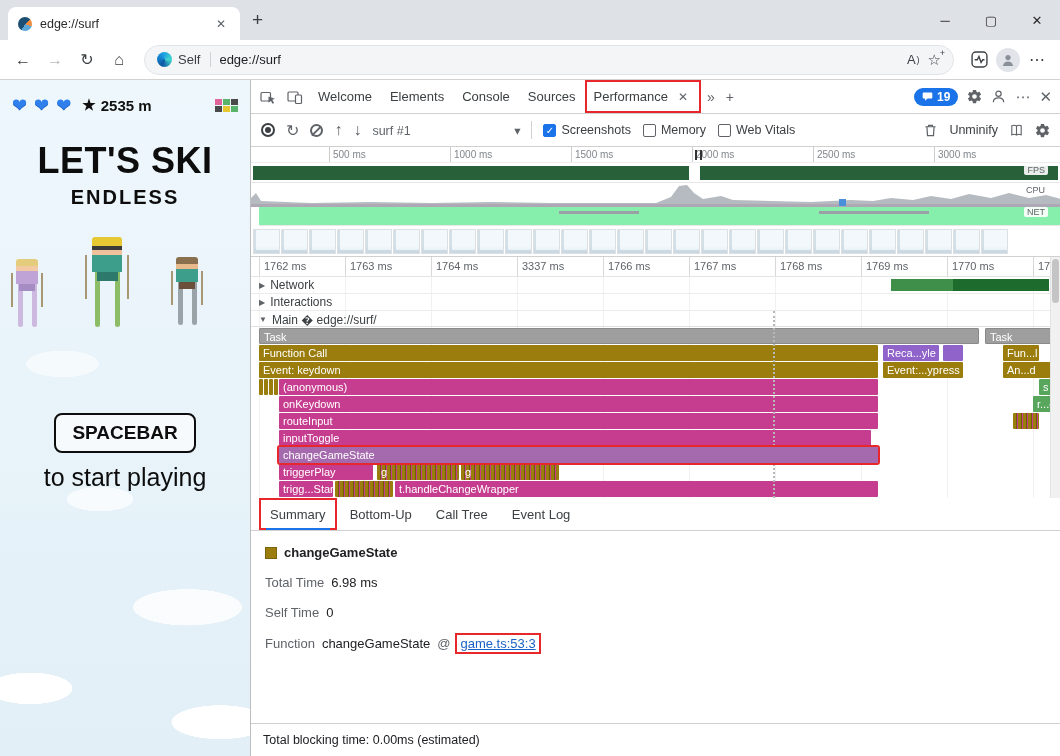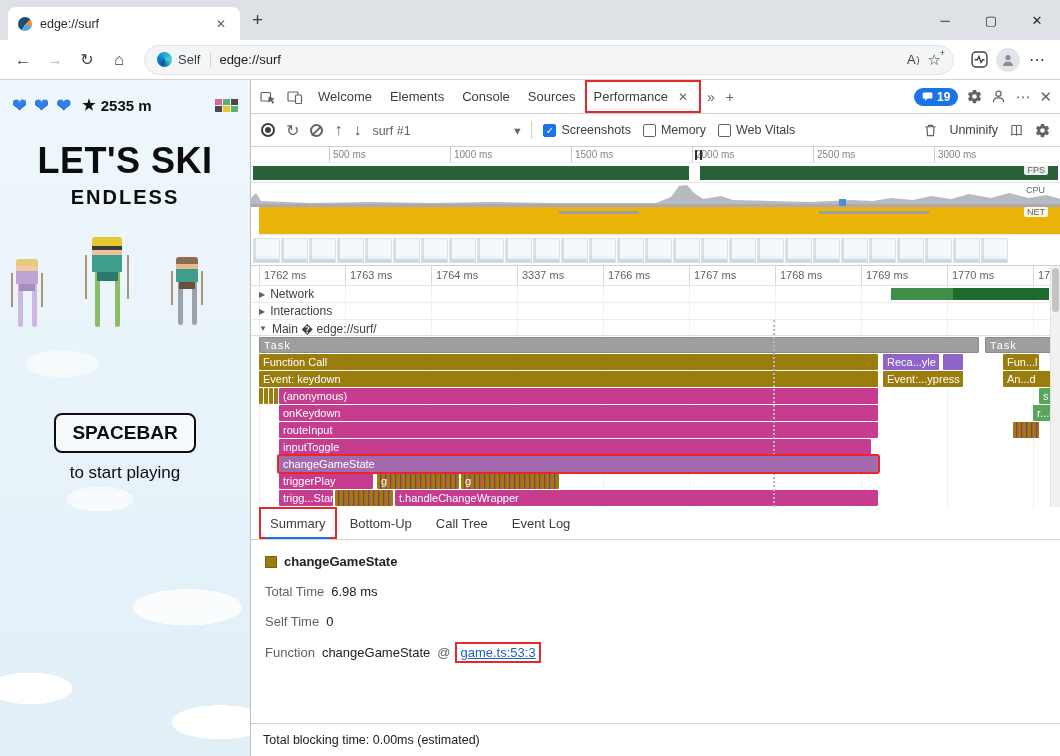--- a/index.html
+++ b/index.html
@@ -86,21 +86,21 @@
   .s3 .hat{height:7px;background:#8a6f4e;}
   .s3 .face{height:5px;background:#e8b98d;}
   .s3 .torso{height:13px;background:#3d9e8c;}
   .s3 .pants{height:7px;background:#6b4f3a;width:72%;margin:0 auto;}
   .s3 .ski.l{left:2px;top:22px;height:46px;background:#9aa3a8;}
   .s3 .ski.r{left:16px;top:22px;height:46px;background:#9aa3a8;}
   .s3 .pole.l{left:-5px;top:14px;height:34px;}
   .s3 .pole.r{right:-5px;top:14px;height:34px;}
   .spacebar{display:block;margin:14px auto 0;padding:7px 16px;border:2.5px solid #0d0d0d;border-radius:8px;
     background:rgba(255,255,255,.6);font-size:19px;font-weight:800;color:#0d0d0d;width:max-content;}
-  .hint{text-align:center;font-size:17px;margin-top:10px;color:#0d0d0d;}
+  .hint{text-align:center;font-size:25px;margin-top:10px;color:#0d0d0d;}
 
   
   .devtools{flex:1;min-width:0;border-left:1px solid #bdbdbd;background:#fff;display:flex;flex-direction:column;}
   .dt-tabbar{height:34px;display:flex;align-items:center;border-bottom:1px solid #d0d0d0;padding:0 4px;gap:1px;flex:0 0 auto;}
   .ticon{width:26px;height:26px;display:flex;align-items:center;justify-content:center;color:#5f6368;flex:0 0 auto;}
   .dt-tabs{display:flex;height:100%;align-items:center;}
   .dt-tab{padding:0 9px;height:100%;display:flex;align-items:center;gap:6px;font-size:13px;color:#3c4043;white-space:nowrap;}
   .ann{outline:2px solid var(--annred);outline-offset:-2px;}
   .chev{color:#5f6368;font-size:14px;padding:0 5px;}
   .dt-right{display:flex;align-items:center;gap:9px;margin-left:auto;padding-right:4px;}
@@ -129,21 +129,21 @@
     position:relative;overflow:hidden;}
   .otick{width:121px;border-left:1px solid #ccc;padding-left:3px;line-height:15px;flex:0 0 auto;}
   .lt-marker{position:absolute;top:3px;width:2px;height:10px;background:#333;}
   .ov-fps{height:20px;position:relative;border-bottom:1px solid #e8e8e8;}
   .fps-bar{position:absolute;left:2px;right:2px;top:3px;bottom:2px;background:var(--fps);}
   .fps-gap{position:absolute;left:438px;width:11px;top:0;bottom:0;background:#fff;}
   .lane-lbl{position:absolute;right:12px;top:2px;font-size:9px;color:#5f6368;background:rgba(255,255,255,.9);
     padding:0 3px;border-radius:2px;z-index:3;}
   .ov-cpu{height:24px;position:relative;border-bottom:3px solid #a21caf;}
   .cpu-marker{position:absolute;left:588px;bottom:-2px;width:7px;height:7px;background:#4a8fd9;z-index:2;}
-  .ov-net{height:28px;position:relative;border-bottom:1px solid #e8e8e8;background:#eab308;margin-left:8px;}
+  .ov-net{height:19px;position:relative;border-bottom:1px solid #e8e8e8;background:#86efac;margin-left:8px;}
   .net-seg{position:absolute;top:4px;height:3px;background:#9aa0a6;}
   .filmstrip{height:30px;display:flex;align-items:center;padding:2px;gap:1px;overflow:hidden;background:#fff;}
   .thumb{width:27px;height:25px;flex:0 0 auto;border:1px solid #dcе0e3;border:1px solid #dce0e3;
     background:linear-gradient(180deg,#f2f8fc 70%,#e3edf4);box-shadow:inset 2px -3px 0 rgba(120,150,170,.25);}
 
   
   .detail{position:relative;flex:0 0 auto;overflow:hidden;}
   .d-ruler{height:20px;display:flex;padding-left:8px;border-bottom:1px solid #e4e4e4;font-size:11px;color:#5f6368;
     background:#fff;overflow:hidden;}
   .dtick{width:86px;flex:0 0 auto;border-left:1px solid #d8d8d8;padding-left:4px;line-height:19px;white-space:nowrap;}
@@ -163,21 +163,21 @@
   .t-main{height:16px;border-bottom:1px solid #e0e0e0;}
   .flame{position:relative;padding-top:1px;}
   .frow{position:relative;height:17px;}
   .fbar{position:absolute;top:0;height:16px;border-radius:1px;color:#fff;font-size:11px;line-height:16px;
     overflow:hidden;white-space:nowrap;padding-left:4px;}
   .c-olive{background:var(--olive);}
   .c-magenta{background:var(--magenta);}
   .c-purple{background:var(--purple);}
   .c-sel{background:var(--selected);}
   .c-green{background:var(--green);}
-  .c-task{background:var(--task);border:1px solid #8a8a8a;color:#fff;font-family:Liberation Mono, monospace;}
+  .c-task{background:var(--task);border:1px solid #8a8a8a;color:#fff;}
   .c-striped{background:repeating-linear-gradient(90deg,var(--olive) 0 3px,#6e5a08 3px 4px,var(--magenta) 4px 5px);}
   .fbar.ann{outline:2px solid var(--annred);outline-offset:0;z-index:5;}
   .dashline{position:absolute;left:522px;top:34px;bottom:0;border-left:2px dotted #b8b8b8;z-index:4;}
   .vscroll{position:absolute;right:0;top:0;bottom:0;width:10px;background:#f1f1f1;z-index:6;border-left:1px solid #e3e3e3;}
   .vthumb{position:absolute;left:1px;right:1px;top:2px;height:44px;background:#c4c4c4;border-radius:4px;}
 
   
   .btabs{height:33px;display:flex;align-items:center;gap:2px;padding:0 8px;border-bottom:1px solid #d0d0d0;flex:0 0 auto;}
   .btab{padding:0 11px;height:100%;display:flex;align-items:center;font-size:13px;color:#3c4043;position:relative;white-space:nowrap;}
   .btab.active::after{content:'';position:absolute;left:7px;right:7px;bottom:0;height:2px;background:var(--accent);}

